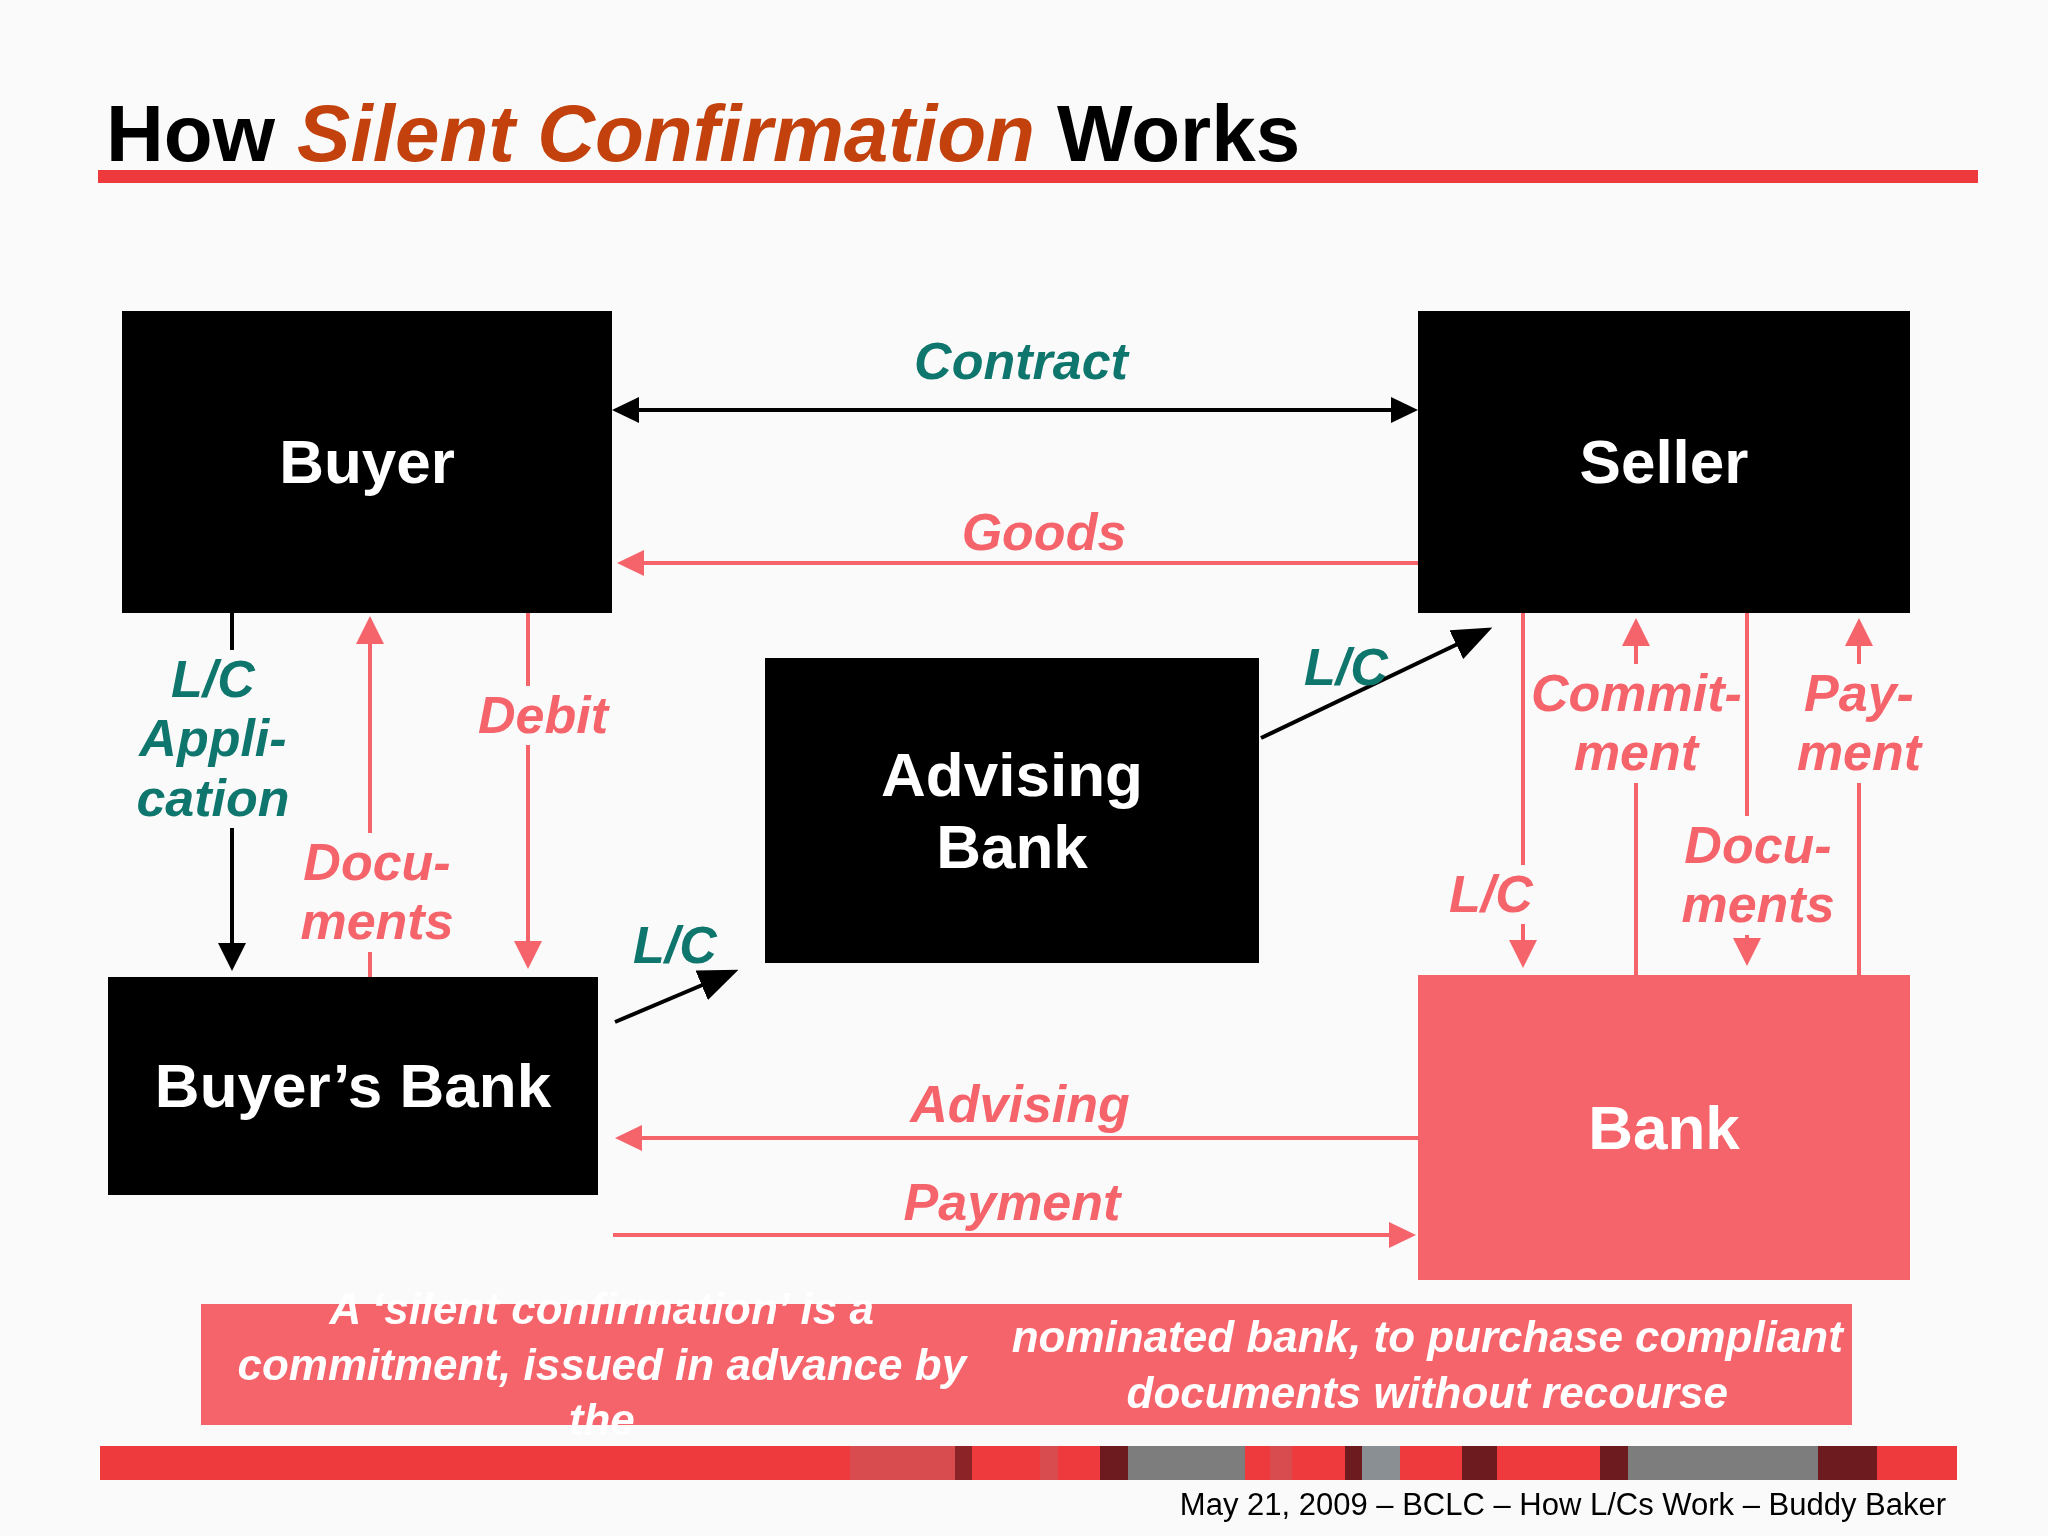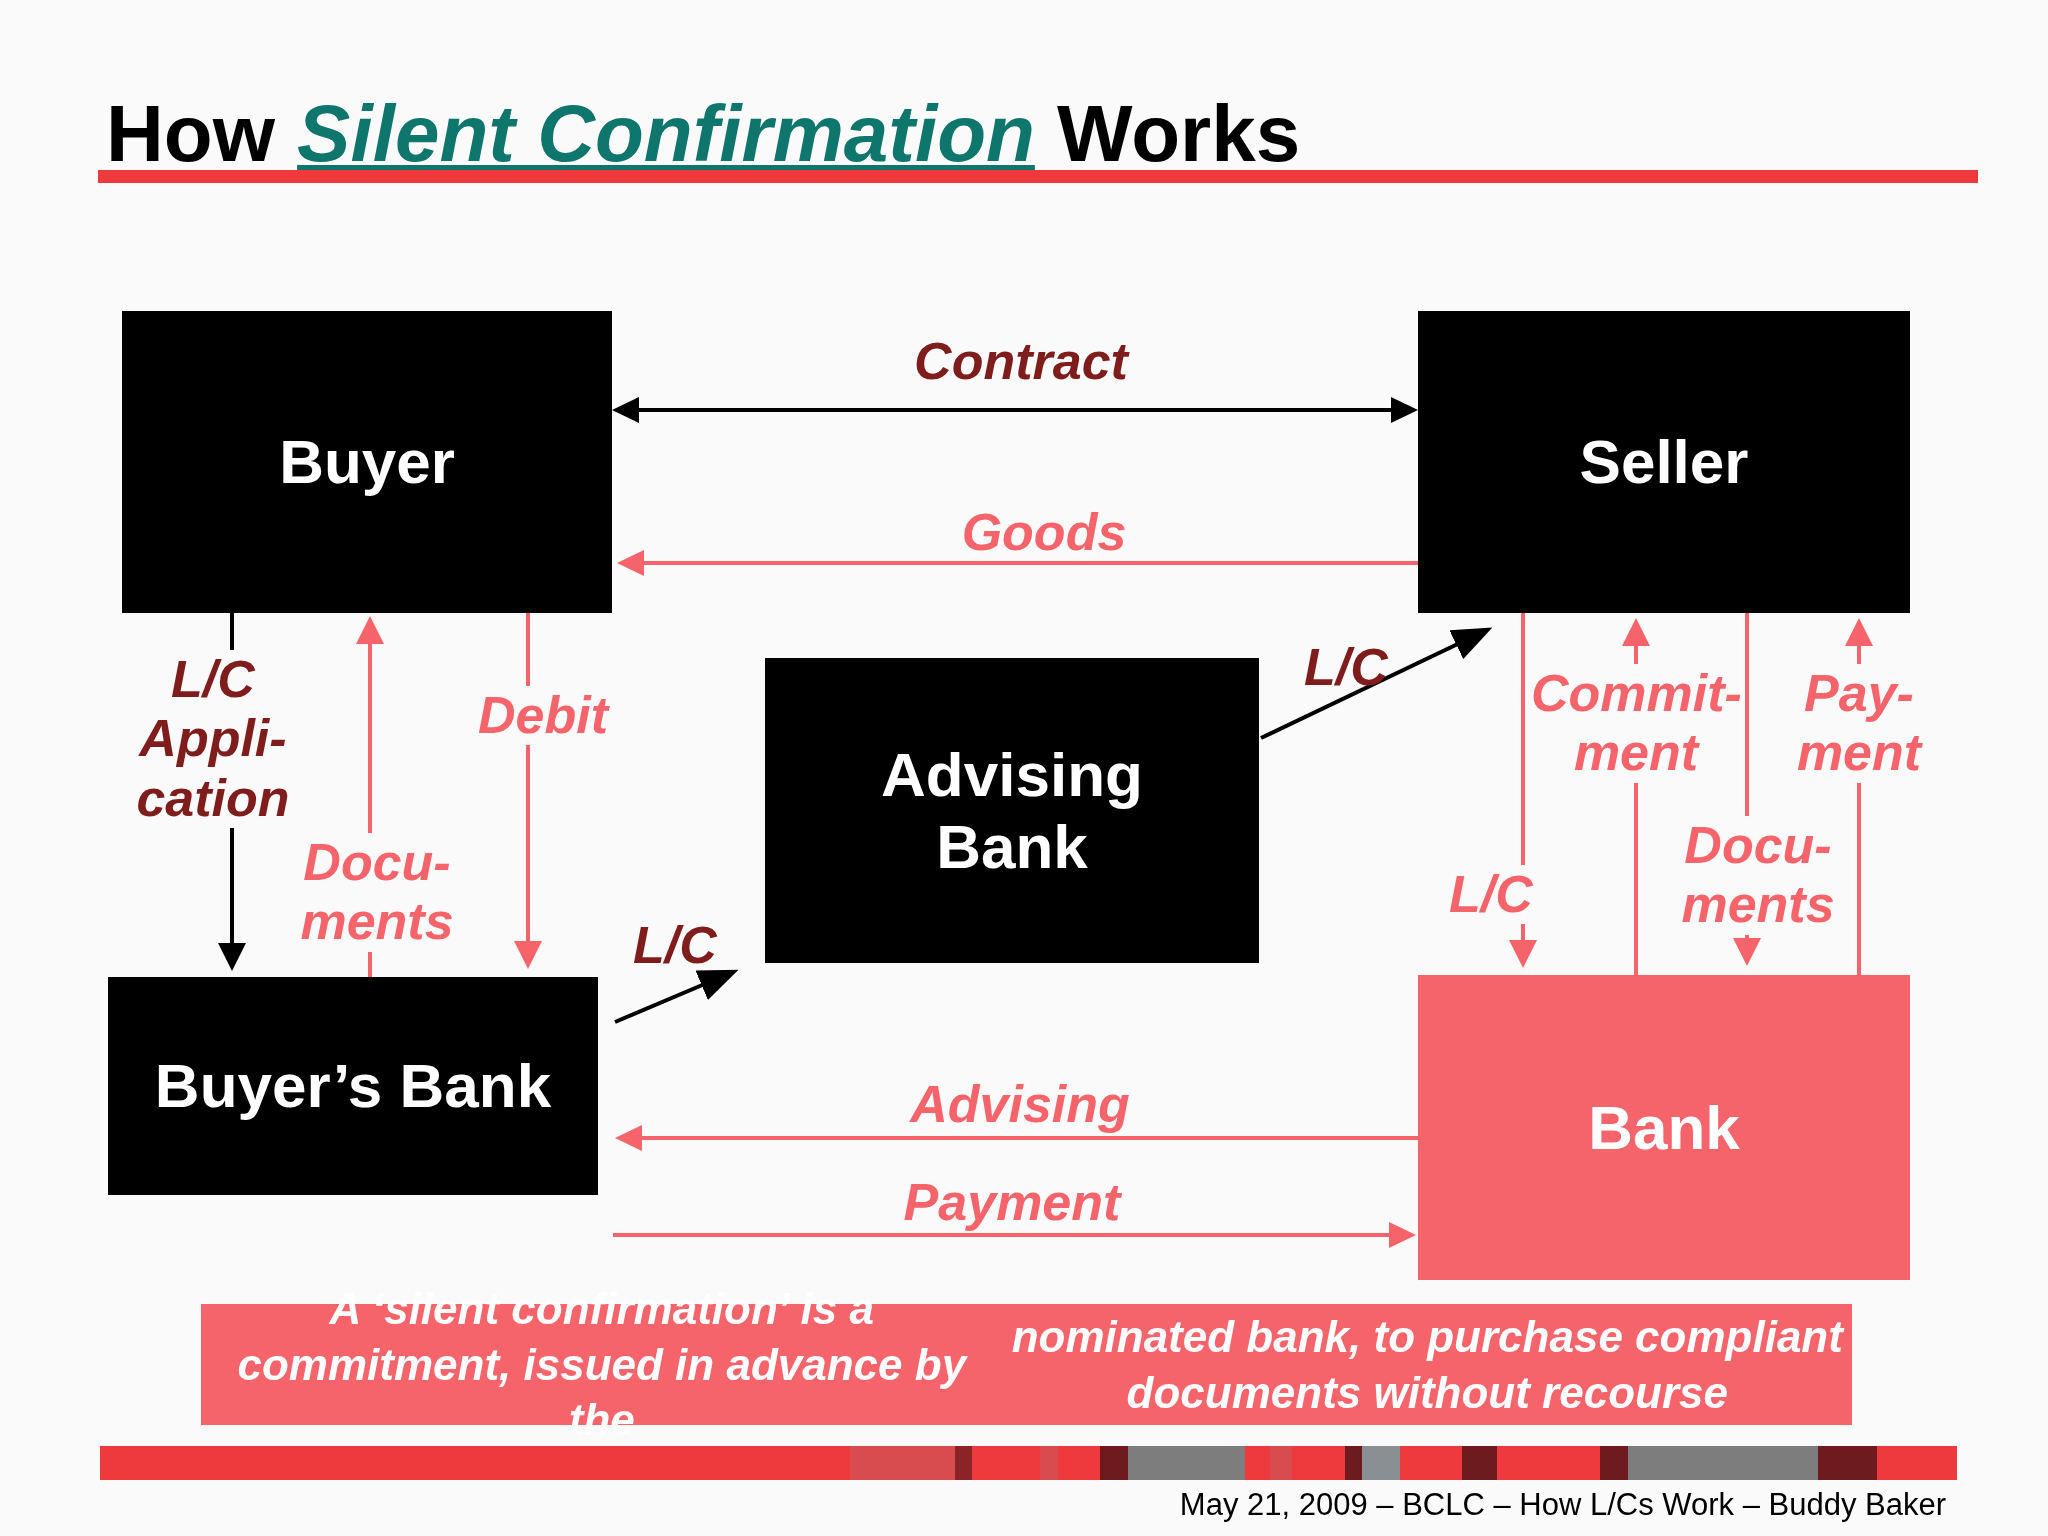--- a/index.html
+++ b/index.html
@@ -1,38 +1,38 @@
 <!DOCTYPE html>
 <html><head>
 <meta charset="utf-8">
 <style>
   html,body{margin:0;padding:0;background:#fbfafa;}
   #slide{position:relative;width:2048px;height:1536px;background:#fbfafa;overflow:hidden;
          font-family:"Liberation Sans",sans-serif;}
   .title{position:absolute;left:106px;top:88px;font-size:80px;font-weight:bold;color:#000;white-space:nowrap;}
-  .title .hl{font-style:italic;color:#0f766e;text-decoration:underline;}
+  .title .hl{font-style:italic;color:#c2410c;}
   .rule{position:absolute;left:98px;top:170px;width:1880px;height:13px;background:#ee3a3d;}
   .box{position:absolute;background:#000;color:#fff;font-weight:bold;font-size:62px;line-height:1.15;
        display:flex;flex-direction:column;align-items:center;justify-content:center;text-align:center;}
   .box.salmon{background:#f5636b;}
   .hline,.vline{position:absolute;background:#f5636b;}
   .hline{height:4px;}
   .vline{width:4px;}
   .black-line{background:#000;}
   .ah{position:absolute;width:0;height:0;}
   .ah-left{border-top:13px solid transparent;border-bottom:13px solid transparent;border-right:27px solid #f5636b;}
   .ah-right{border-top:13px solid transparent;border-bottom:13px solid transparent;border-left:27px solid #f5636b;}
   .ah-up{border-left:14px solid transparent;border-right:14px solid transparent;border-bottom:28px solid #f5636b;}
   .ah-down{border-left:14px solid transparent;border-right:14px solid transparent;border-top:28px solid #f5636b;}
   .ah.black-left{border-right-color:#000;}
   .ah.black-right{border-left-color:#000;}
   .ah.black-down{border-top-color:#000;}
   .lbl{position:absolute;font-weight:bold;font-style:italic;font-size:52px;line-height:1.14;
        text-align:center;color:#f5636b;}
-  .lbl.dark{color:#7f1d1d;}
+  .lbl.dark{color:#0f766e;}
   .lbl.gap{background:#fbfafa;}
   .banner{position:absolute;left:201px;top:1304px;width:1651px;height:121px;background:#f5636b;
           color:#fff;font-weight:bold;font-style:italic;font-size:44px;line-height:1.26;
           display:flex;align-items:center;justify-content:center;text-align:center;}
   .stripe{position:absolute;left:100px;top:1446px;width:1857px;height:34px;display:flex;}
   .stripe>div{height:100%;}
   .footer{position:absolute;right:102px;top:1487px;font-size:31px;color:#000;white-space:nowrap;}
   svg.overlay{position:absolute;left:0;top:0;pointer-events:none;}
 </style>
 </head>

